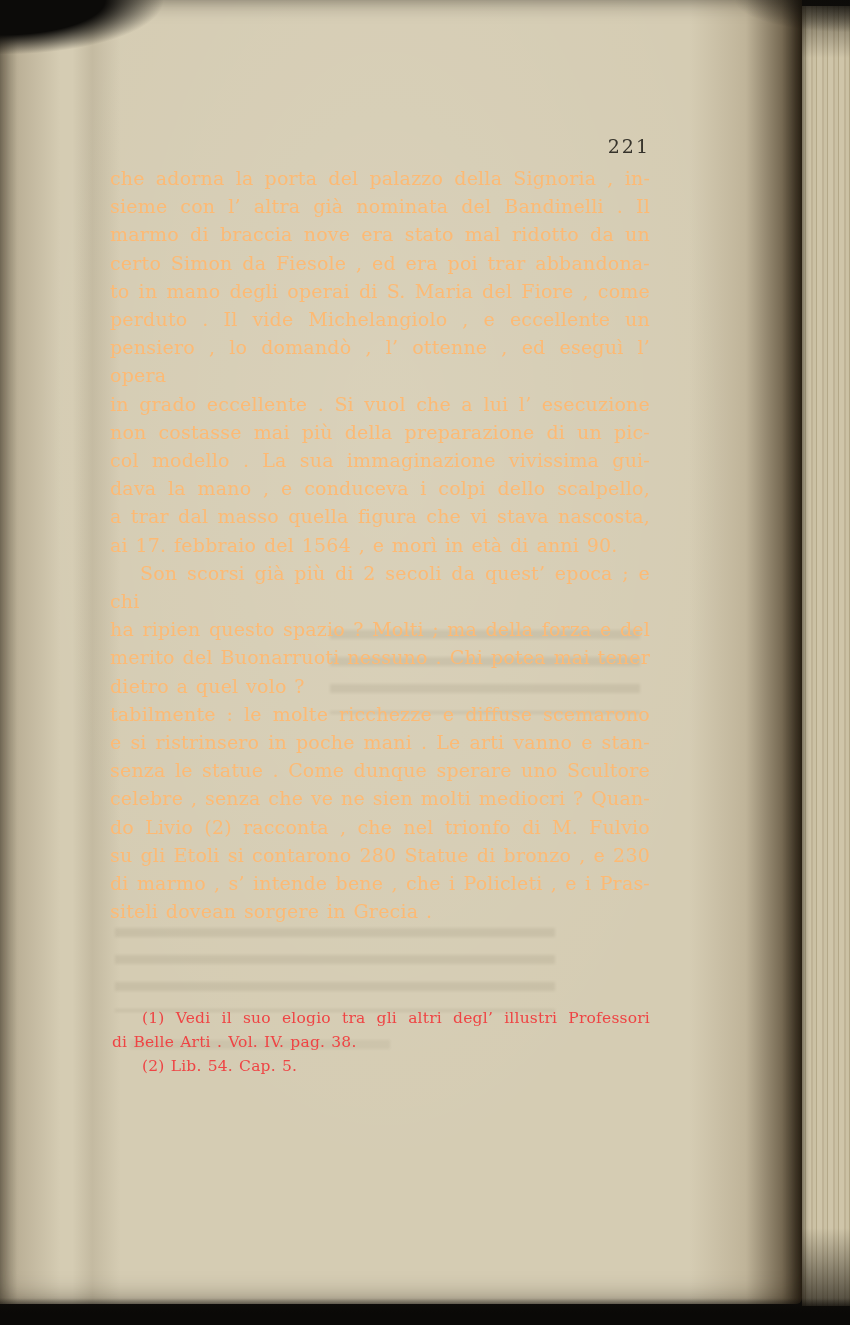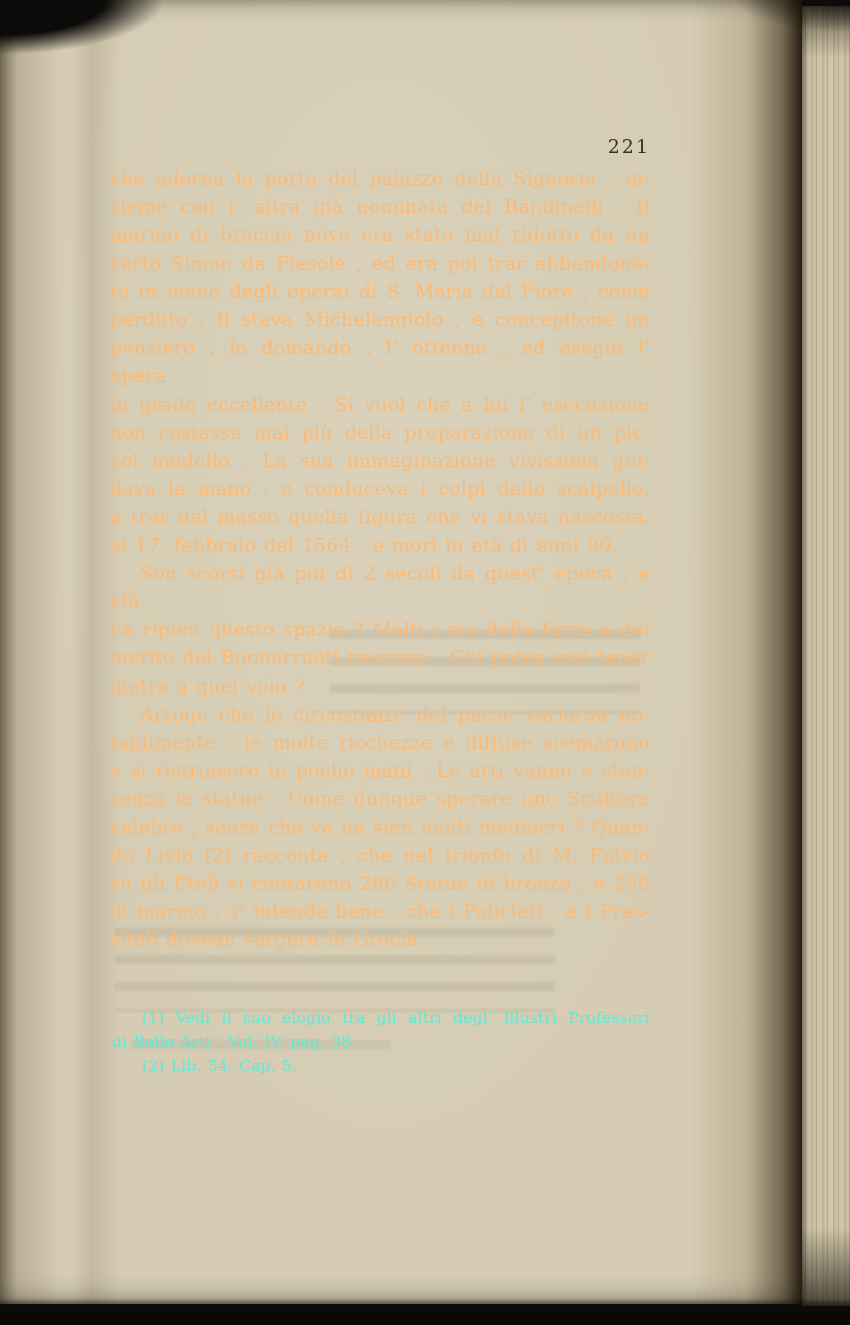--- a/index.html
+++ b/index.html
@@ -50,21 +50,21 @@
   .text-block {
     position:absolute; left:110px; top:164px; width:540px;
     font-size:19px; line-height:28.2px; color:#fdba74;
     word-spacing:1.5px; letter-spacing:0.2px;
   }
   .line { text-align:justify; text-align-last:justify; }
   .line.last { text-align-last:left; }
   .line.indent { text-indent:30px; }
   .footnotes {
     position:absolute; left:112px; top:1006px; width:538px;
-    font-size:15.5px; line-height:24px; color:#5eead4;
+    font-size:15.5px; line-height:24px; color:#ef4444;
     word-spacing:1px; letter-spacing:0.2px;
   }
   .fn-line { text-align:justify; text-align-last:justify; }
   .fn-line.last { text-align-last:left; }
   .fn-line.indent { text-indent:30px; }
   .bleed {
     position:absolute; opacity:0.10; filter:blur(1.5px);
     background:repeating-linear-gradient(180deg, rgba(80,70,48,0.9) 0 9px, rgba(0,0,0,0) 9px 27px);
     pointer-events:none;
   }
@@ -87,37 +87,36 @@
 
   <div class="page-number">221</div>
 
   <div class="text-block">
       <div class="paragraph">
         <div class="line">che adorna la porta del palazzo della Signoria , in-</div>
         <div class="line">sieme con l’ altra già nominata del Bandinelli . Il</div>
         <div class="line">marmo di braccia nove era stato mal ridotto da un</div>
         <div class="line">certo Simon da Fiesole , ed era poi trar abbandona-</div>
         <div class="line">to in mano degli operai di S. Maria del Fiore , come</div>
-        <div class="line">perduto . Il stava Michelangiolo , e concepitone un</div>
+        <div class="line">perduto . Il vide Michelangiolo , e eccellente un</div>
         <div class="line">pensiero , lo domandò , l’ ottenne , ed eseguì l’ opera</div>
         <div class="line">in grado eccellente . Si vuol che a lui l’ esecuzione</div>
         <div class="line">non costasse mai più della preparazione di un pic-</div>
         <div class="line">col modello . La sua immaginazione vivissima gui-</div>
         <div class="line">dava la mano , e conduceva i colpi dello scalpello,</div>
         <div class="line">a trar dal masso quella figura che vi stava nascosta,</div>
         <div class="line last">ai 17. febbraio del 1564 , e morì in età di anni 90.</div>
       </div>
       <div class="paragraph">
         <div class="line indent">Son scorsi già più di 2 secoli da quest’ epoca ; e chi</div>
         <div class="line">ha ripien questo spazio ? Molti ; ma della forza e del</div>
         <div class="line">merito del Buonarruoti nessuno . Chi potea mai tener</div>
         <div class="line last">dietro a quel volo ?</div>
       </div>
       <div class="paragraph">
-        <div class="line indent">Arroge che le circostanze del paese variaron no-</div>
         <div class="line">tabilmente : le molte ricchezze e diffuse scemarono</div>
         <div class="line">e si ristrinsero in poche mani . Le arti vanno e stan-</div>
         <div class="line">senza le statue . Come dunque sperare uno Scultore</div>
         <div class="line">celebre , senza che ve ne sien molti mediocri ? Quan-</div>
         <div class="line">do Livio (2) racconta , che nel trionfo di M. Fulvio</div>
         <div class="line">su gli Etoli si contarono 280 Statue di bronzo , e 230</div>
         <div class="line">di marmo , s’ intende bene , che i Policleti , e i Pras-</div>
         <div class="line last">siteli dovean sorgere in Grecia .</div>
       </div>
     </div>

